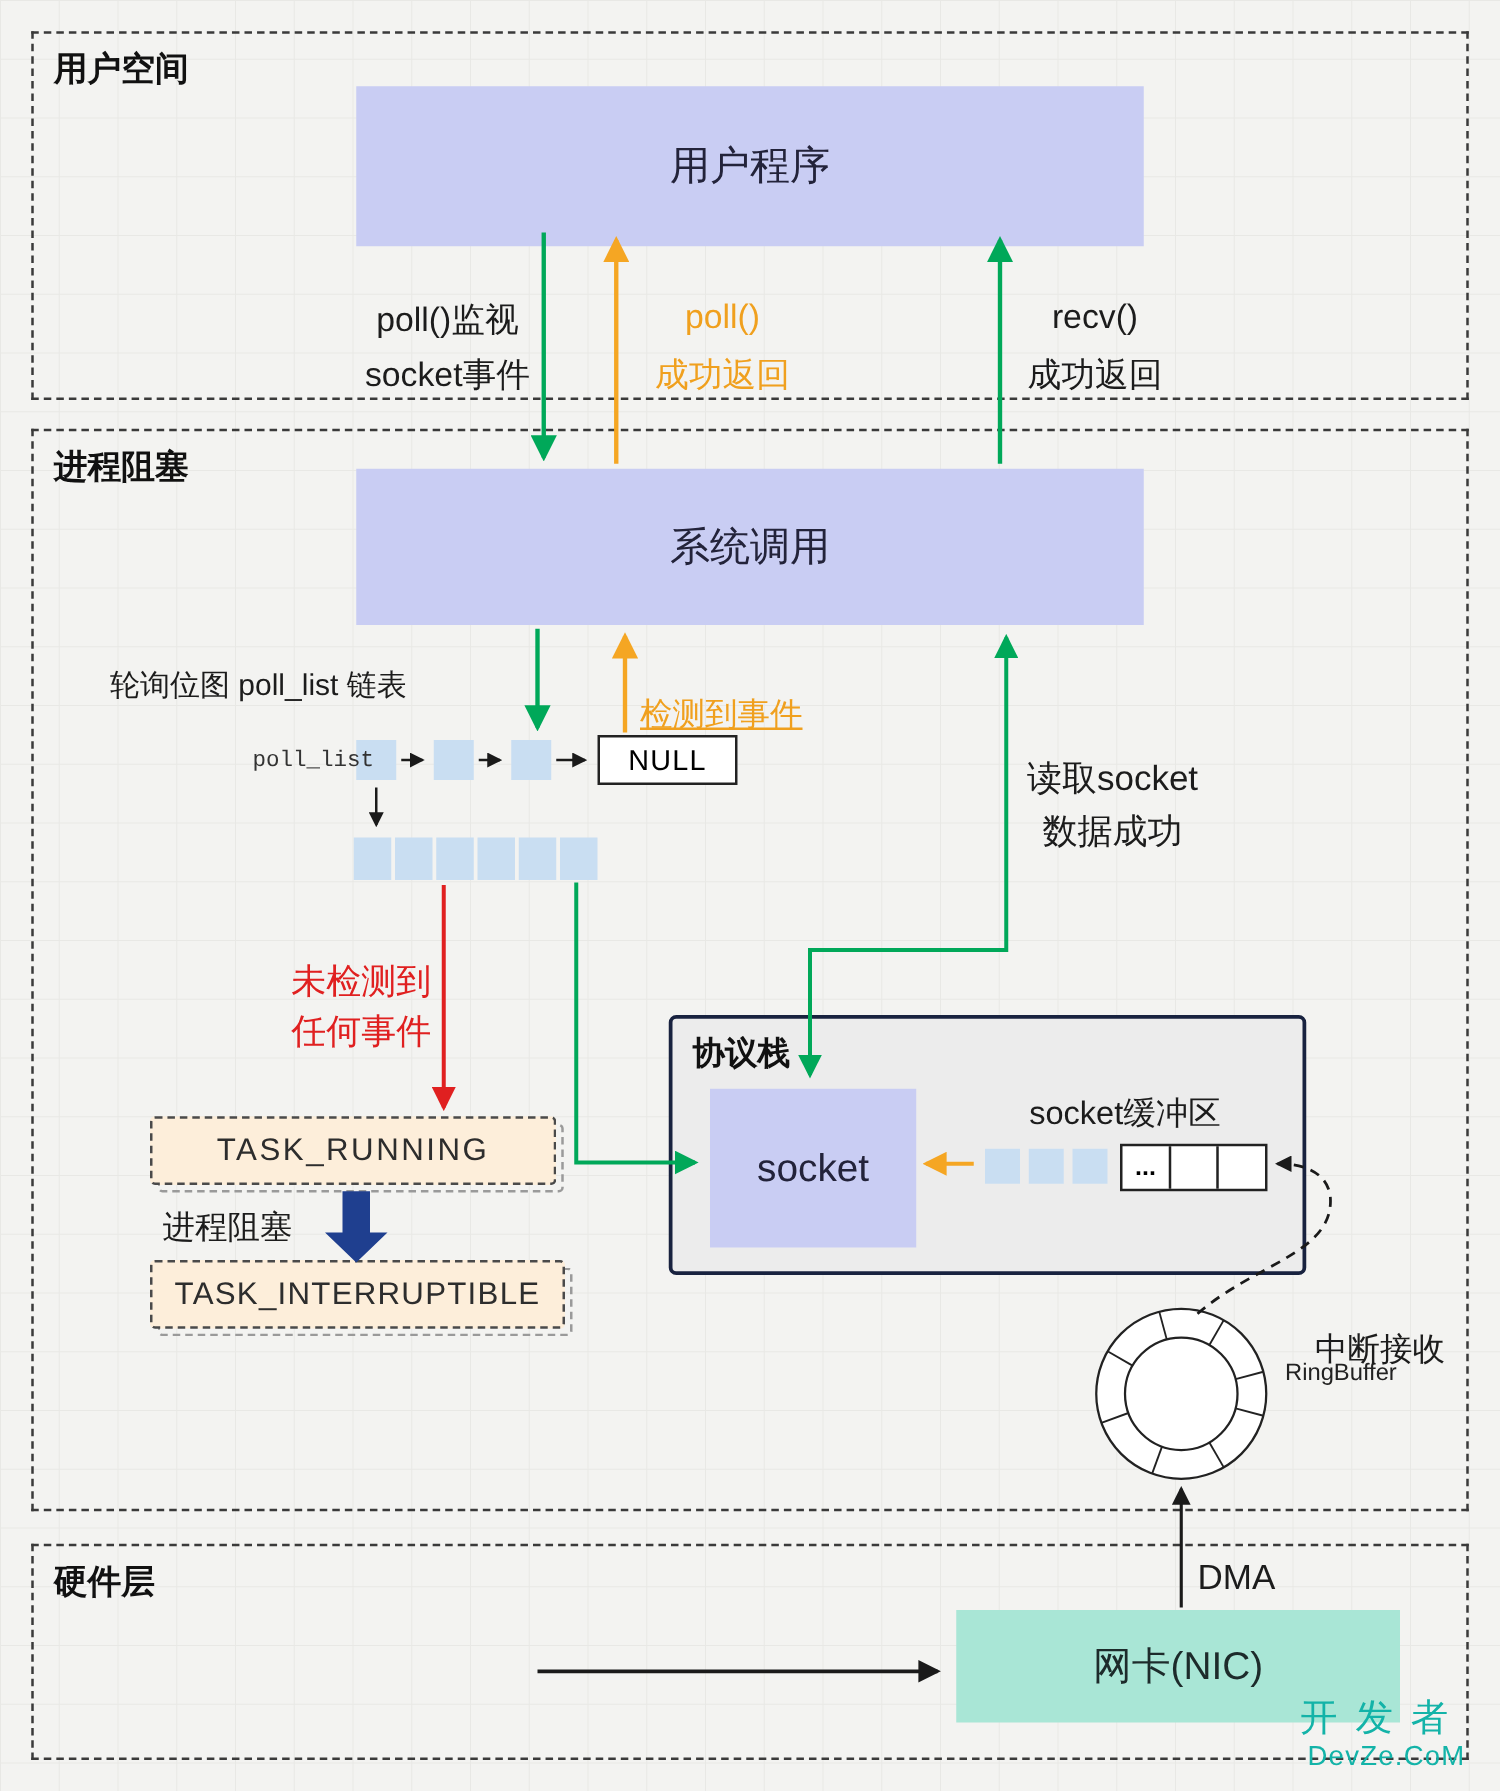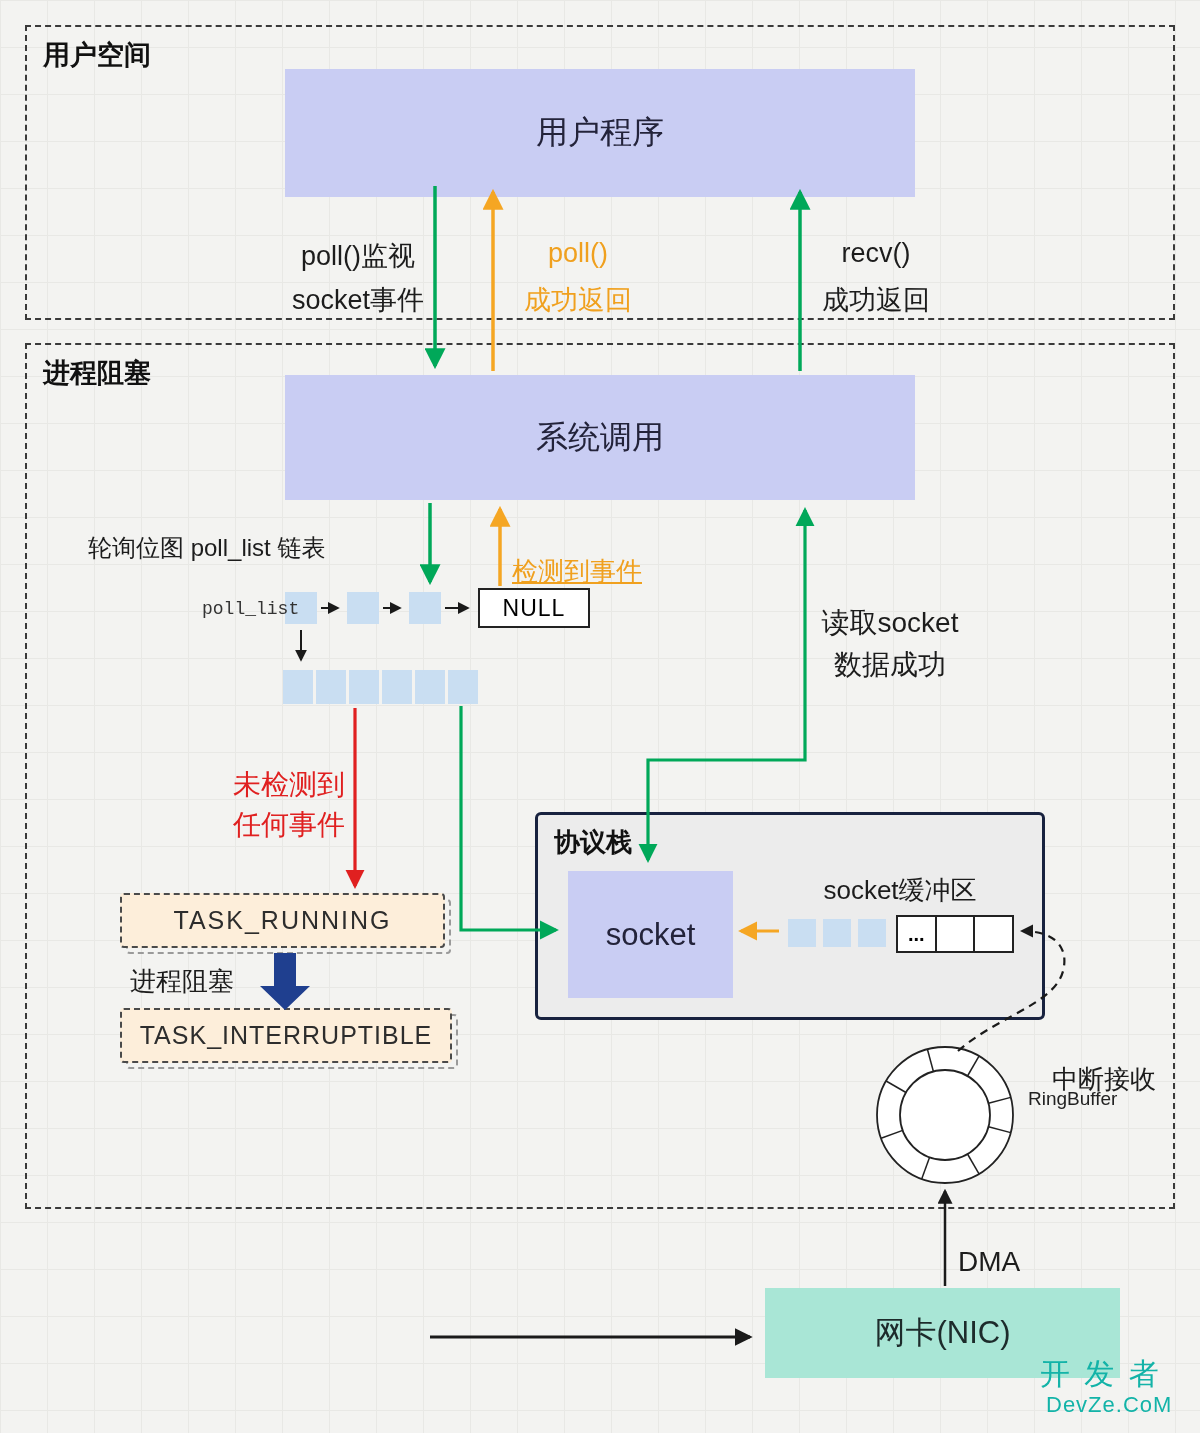--- a/index.html
+++ b/index.html
@@ -89,20 +89,23 @@
 <body>
 
 <div class="canvas">
 
   <div class="section sec-user">
     <div class="sec-label">用户空间</div>
   </div>
   <div class="section sec-kernel">
     <div class="sec-label">进程阻塞</div>
   </div>
+  <div class="section sec-hw">
+    <div class="sec-label">硬件层</div>
+  </div>
 
   <div class="box purple prog">用户程序</div>
   <div class="box purple syscall">系统调用</div>
 
   <div class="lbl c arrow-lbl x358 t238">poll()监视</div>
   <div class="lbl c arrow-lbl x358 t282">socket事件</div>
   <div class="lbl c arrow-lbl orange x578 t238">poll()</div>
   <div class="lbl c arrow-lbl orange x578 t282">成功返回</div>
   <div class="lbl c arrow-lbl x876 t238">recv()</div>
   <div class="lbl c arrow-lbl x876 t282">成功返回</div>

